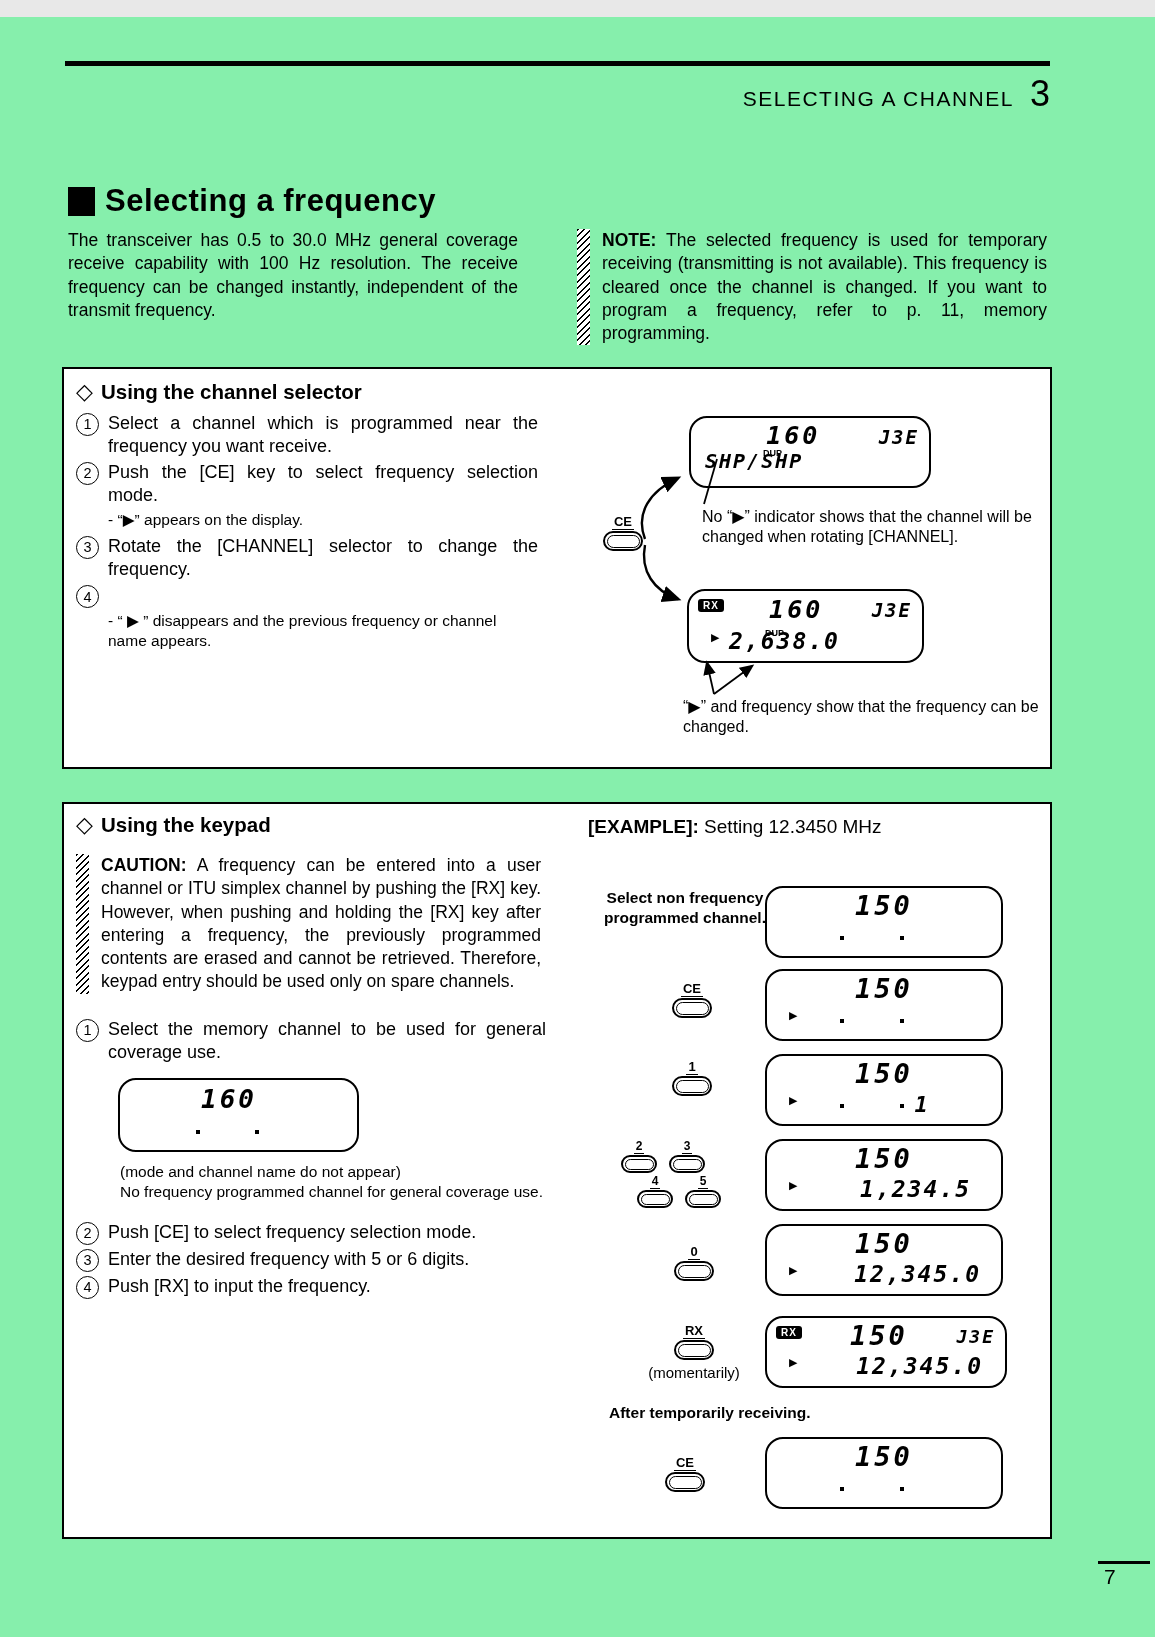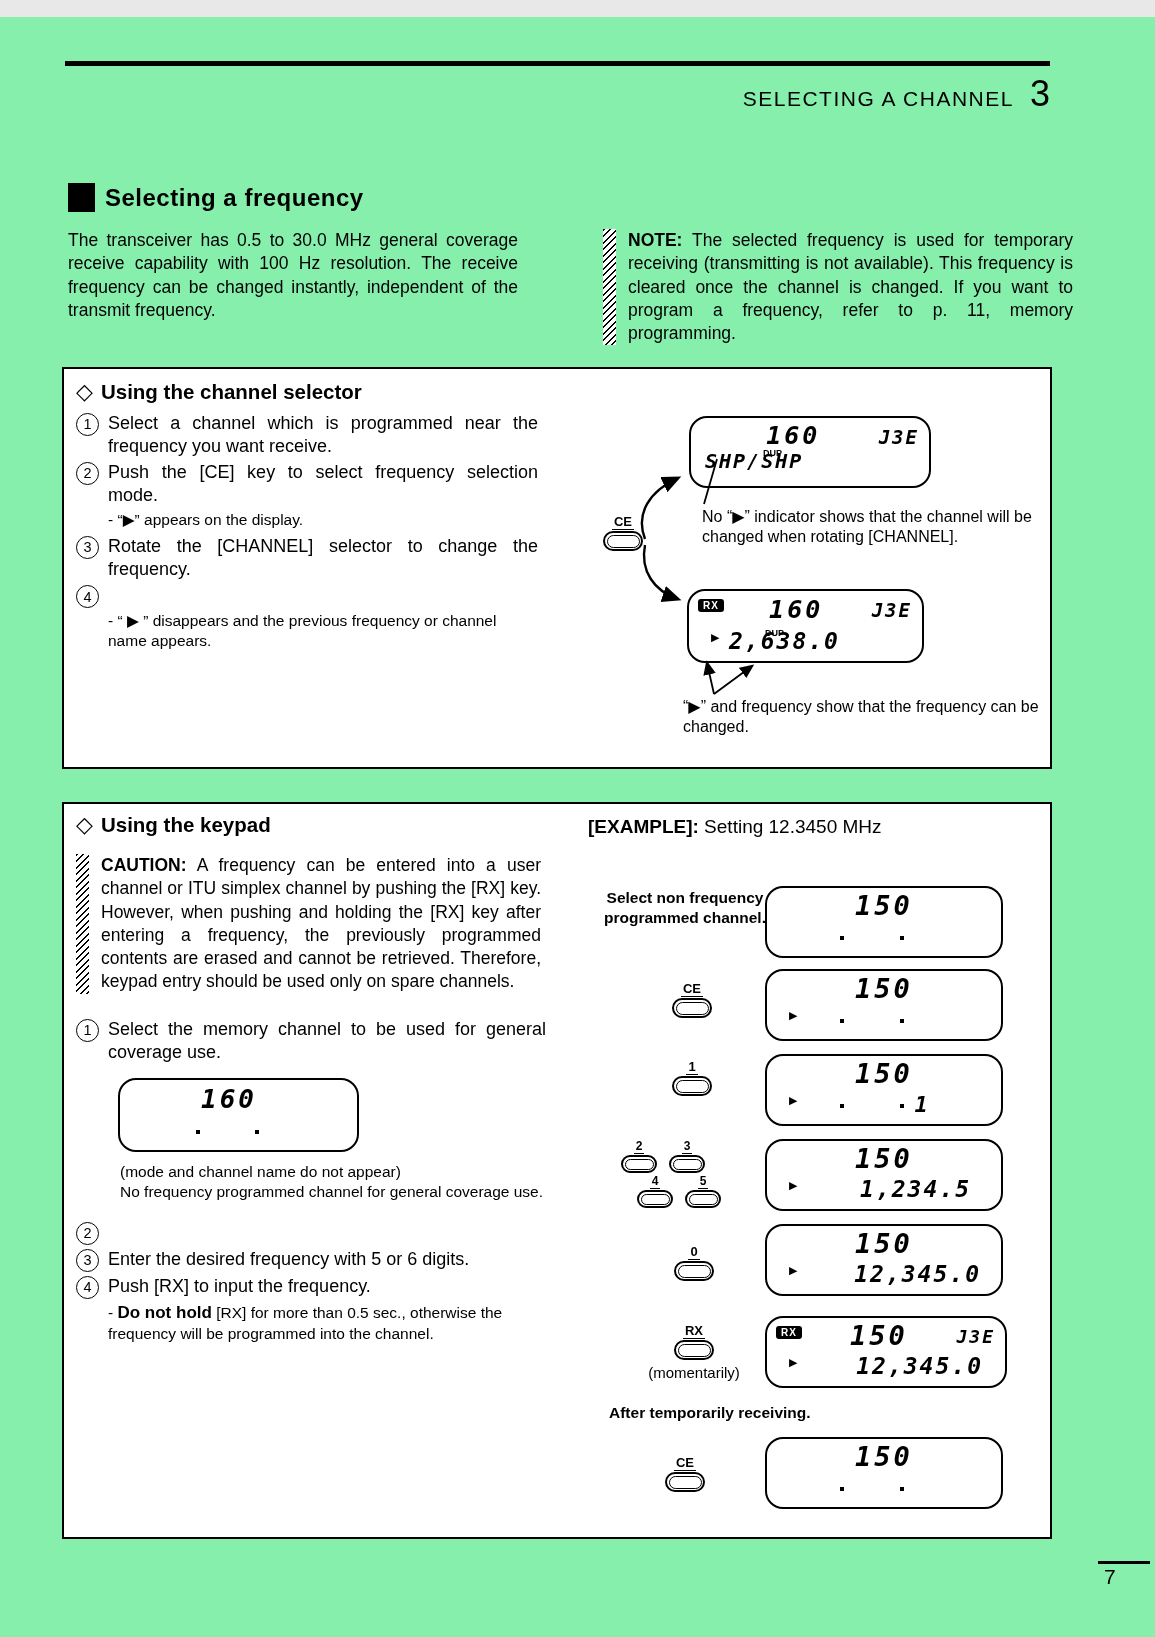--- a/index.html
+++ b/index.html
@@ -9,25 +9,25 @@
 
   
   .toprule{position:absolute;left:65px;top:44px;width:985px;height:5px;background:#000;}
   .pghead{position:absolute;top:56px;right:105px;display:flex;align-items:baseline;gap:16px;}
   .pghead .t{font-size:21px;letter-spacing:1.5px;}
   .pghead .n{font-size:36px;}
 
   
   .sech{position:absolute;left:68px;top:166px;display:flex;align-items:center;gap:10px;}
   .blacksq{width:27px;height:29px;background:#000;}
-  .sech .t{font-size:24px;font-weight:bold;letter-spacing:.5px;}
+  .sech .t{font-size:31px;font-weight:bold;letter-spacing:.5px;}
 
   .body-text{font-size:17.5px;line-height:1.33;text-align:justify;}
   .intro-p{position:absolute;left:68px;top:212px;width:450px;}
-  .noteblk{position:absolute;left:603px;top:212px;width:470px;display:flex;}
+  .noteblk{position:absolute;left:577px;top:212px;width:470px;display:flex;}
   .hatch{flex:none;width:13px;background:repeating-linear-gradient(135deg,#000 0,#000 1.6px,#fff 1.6px,#fff 4.6px);margin-right:12px;}
   .b{font-weight:bold;}
 
   
   .box{position:absolute;left:62px;width:986px;border:2.5px solid #000;background:#fff;}
   .box1{top:350px;height:398px;}
   .box2{top:785px;height:733px;}
 
   .boxhead{display:flex;align-items:center;gap:8px;font-size:20.5px;font-weight:bold;}
   .boxhead .dia{font-weight:normal;font-size:22px;}
@@ -185,30 +185,30 @@
       </div>
 
       <div style="margin:10px 0 0 44px;font-size:15.5px;line-height:1.32;">
         <div>(mode and channel name do not appear)</div>
         <div>No frequency programmed channel for general coverage use.</div>
       </div>
 
       <div style="margin-top:18px;">
         <div class="step">
           <span class="cnum">2</span>
+          <span>Push [CE] to select frequency selection mode.</span>
         </div>
         <div class="step">
           <span class="cnum">3</span>
           <span>Enter the desired frequency with 5 or 6 digits.</span>
         </div>
         <div class="step">
           <span class="cnum">4</span>
           <span>Push [RX] to input the frequency.</span>
         </div>
-        <div class="sub" style="font-size:15.5px;width:430px;"><span>- </span><span class="b" style="font-size:17px;">Do not hold</span><span> [RX] for more than 0.5 sec., otherwise the frequency will be programmed into the channel.</span></div>
       </div>
     </div>
 
     <div class="abs" style="left:524px;top:12px;font-size:19px;">
       <span class="b">[EXAMPLE]:</span><span> Setting 12.3450 MHz</span>
     </div>
 
     <div class="abs" style="left:540px;top:84px;width:162px;font-size:15.5px;font-weight:bold;line-height:1.3;text-align:center;">
       <div>Select non frequency</div>
       <div>programmed channel.</div>

